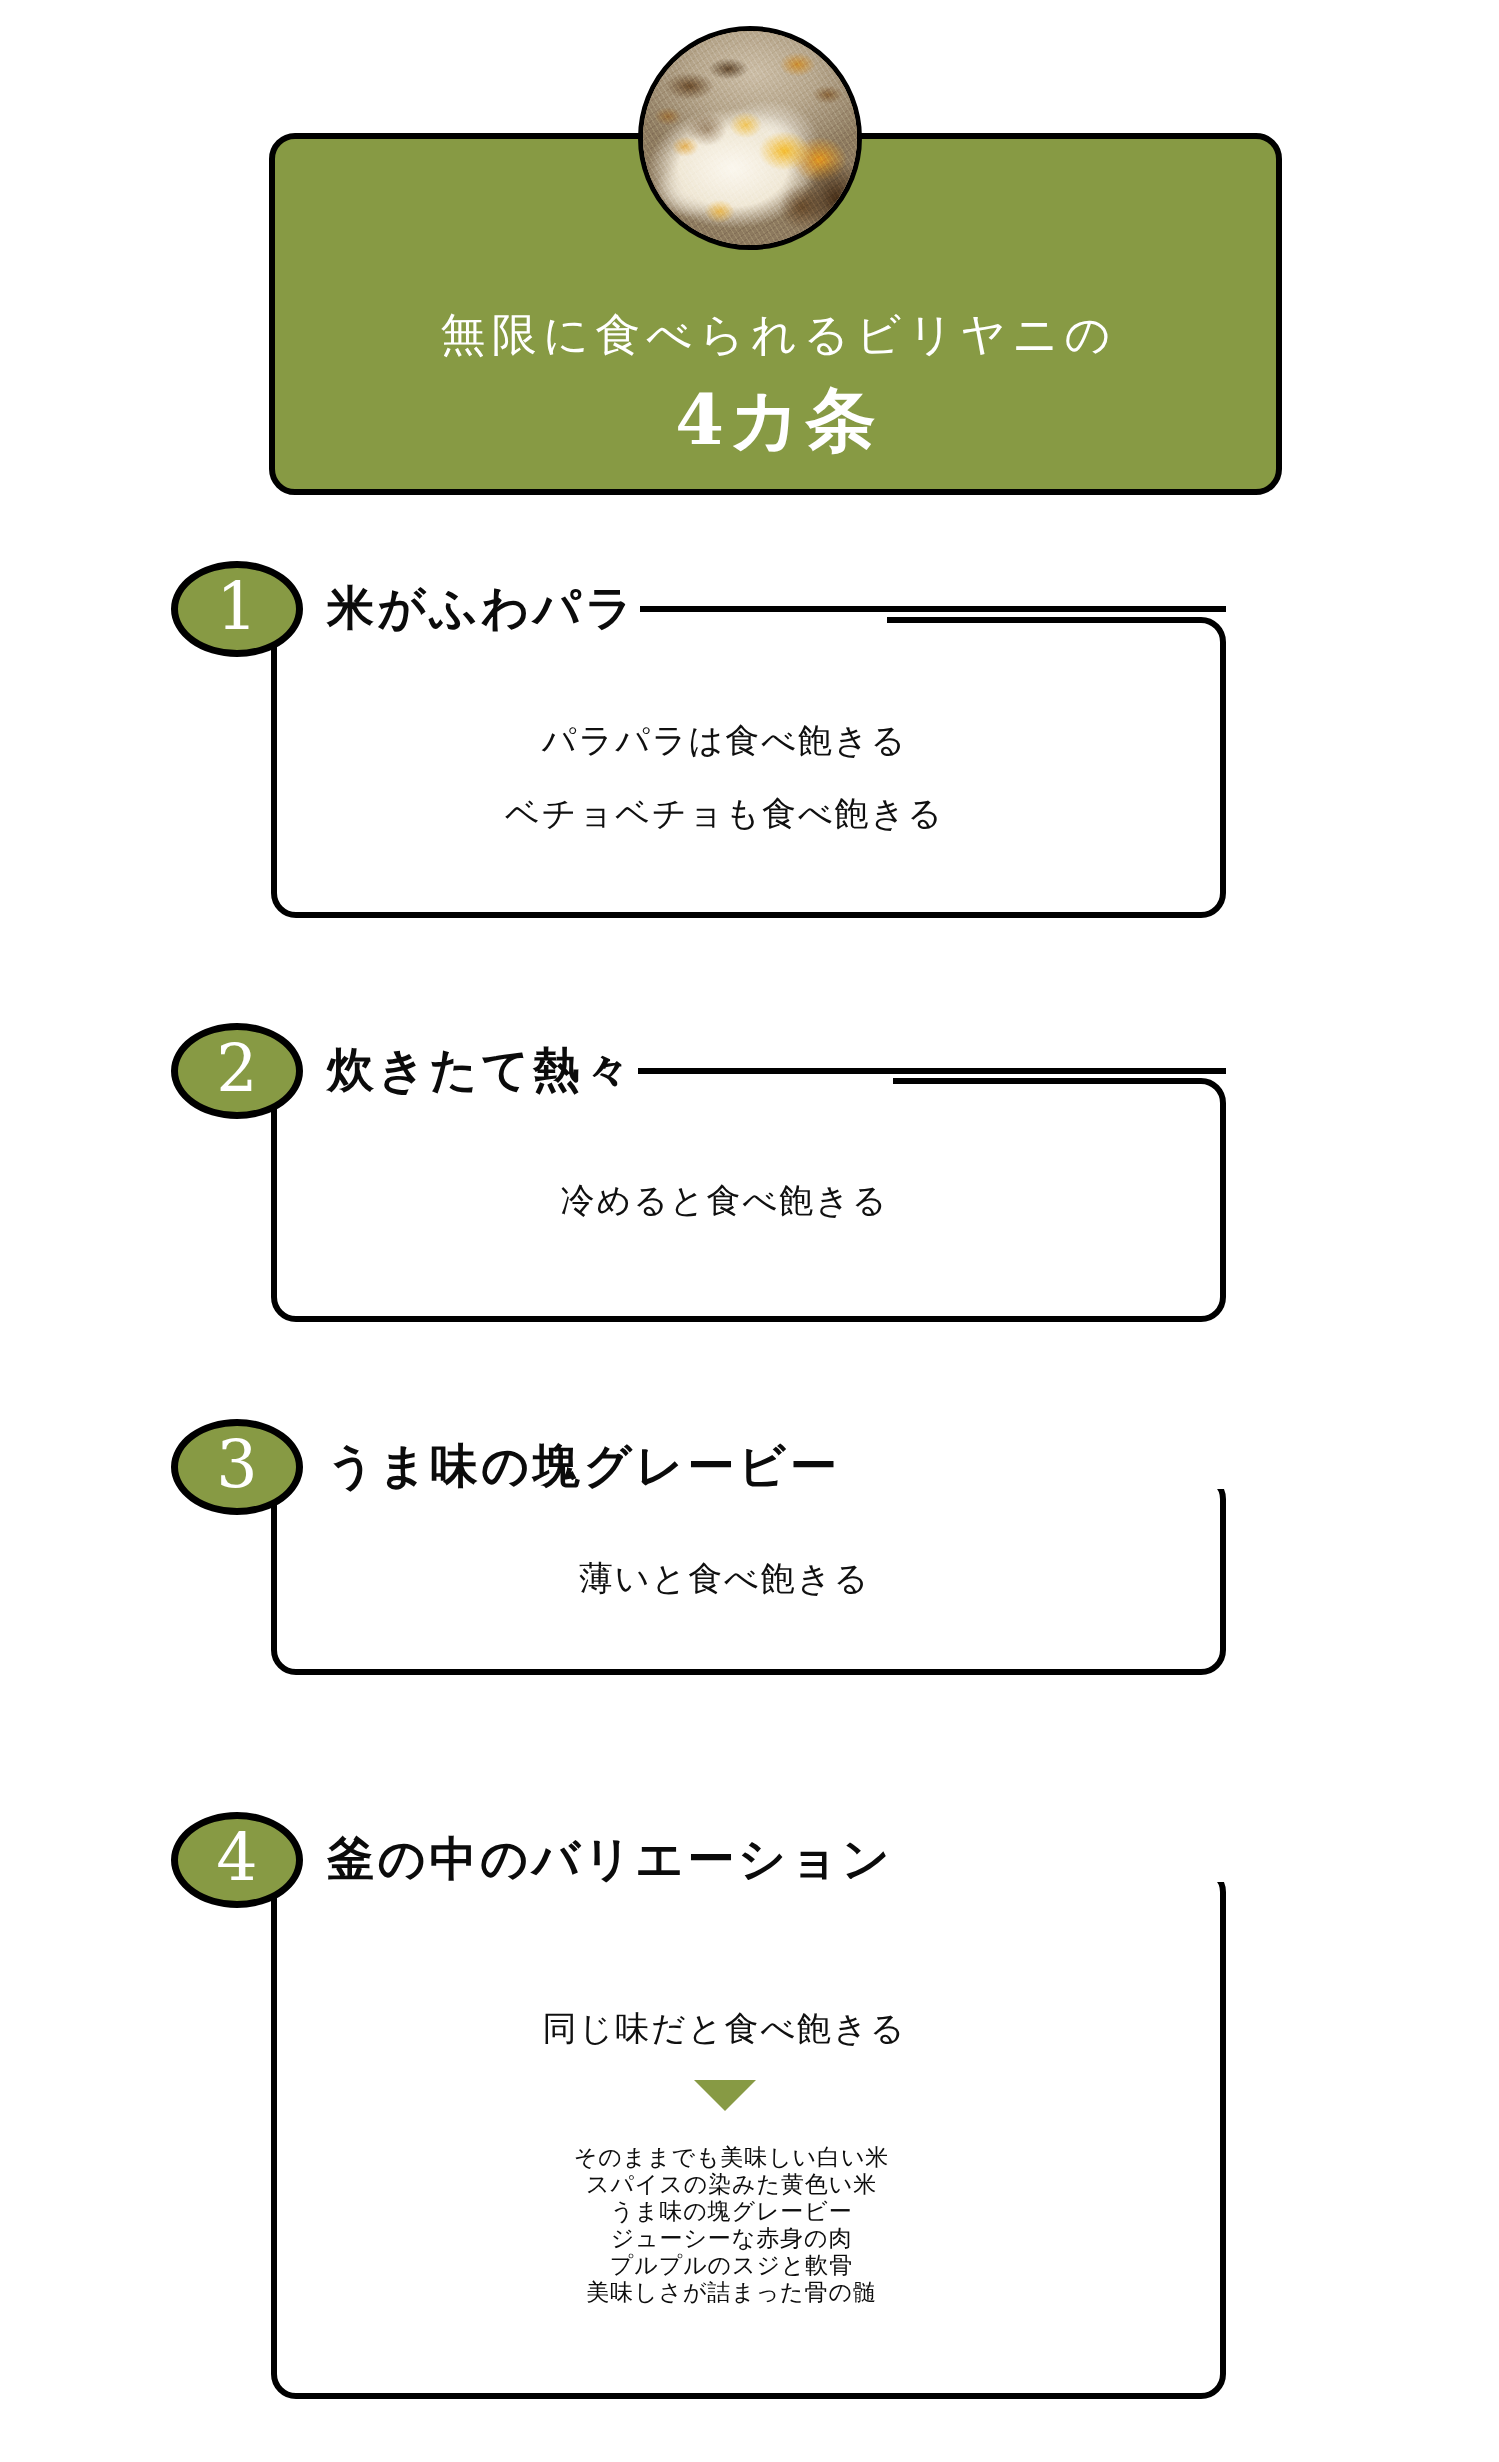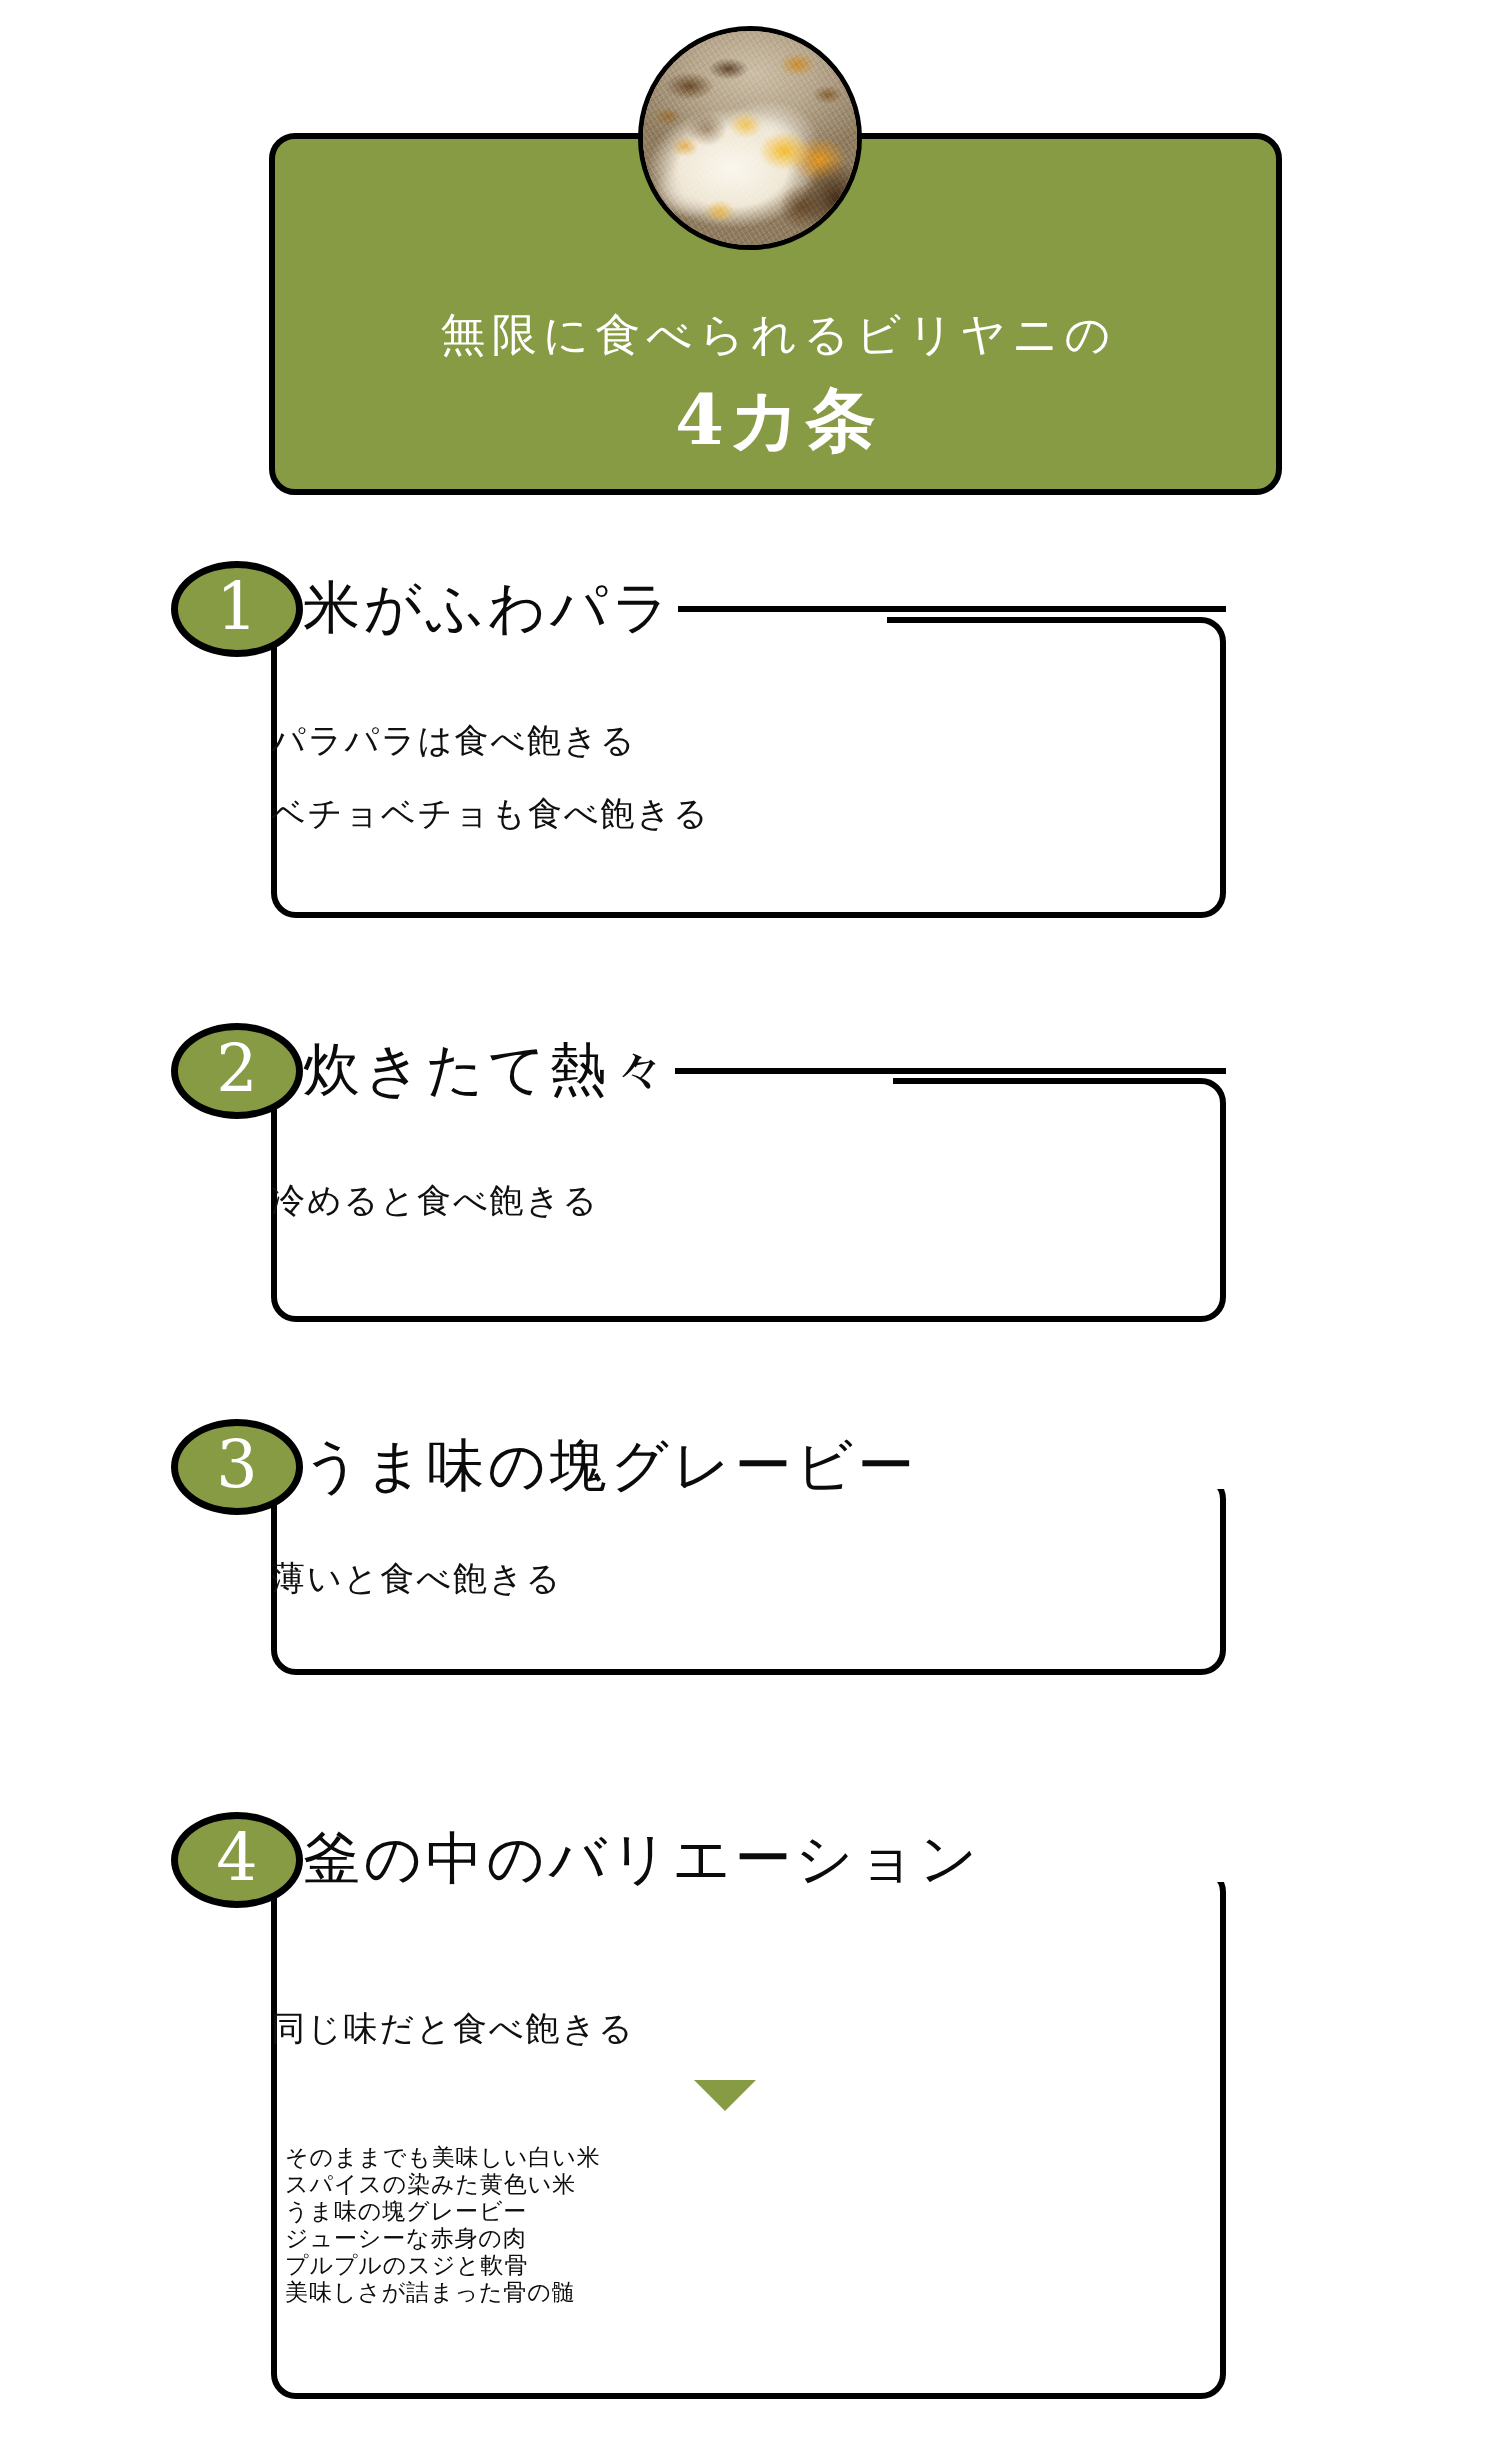--- a/index.html
+++ b/index.html
@@ -181,41 +181,42 @@
   .badge span {
     color: #ffffff;
     font-size: 65px;
     line-height: 1;
     font-weight: 400;
     font-family: "DejaVu Serif", "Liberation Serif", serif;
     position: relative;
     top: -2.5px;
   }
   .card-title {
-    font-size: 57px;
+    font-size: 47px;
     line-height: 1;
     letter-spacing: 3.7px;
     color: #0b0b0b;
     white-space: nowrap;
-    font-weight: 400;
-    margin-left: 0;
+    font-weight: 700;
+    margin-left: 24px;
     position: relative;
     top: -1.2px;
   }
   .title-rule {
     height: 6.9px;
     background: #000000;
     flex: 1 1 auto;
     margin-left: 3.7px;
     min-width: 0;
   }
   .card-body {
     position: absolute;
     left: 271px;
     width: 907px;
+    text-align: center;
     z-index: 3;
   }
   .card-sub {
     font-size: 34px;
     line-height: 1.0;
     letter-spacing: 1.9px;
     color: #101010;
     white-space: nowrap;
   }
   .card-sub + .card-sub { margin-top: 39px; }

